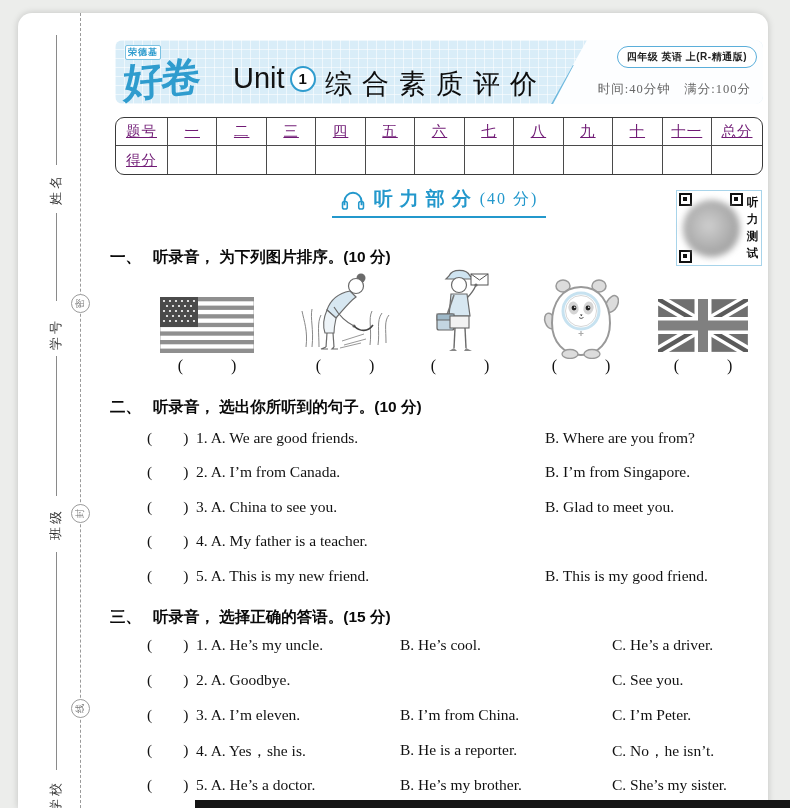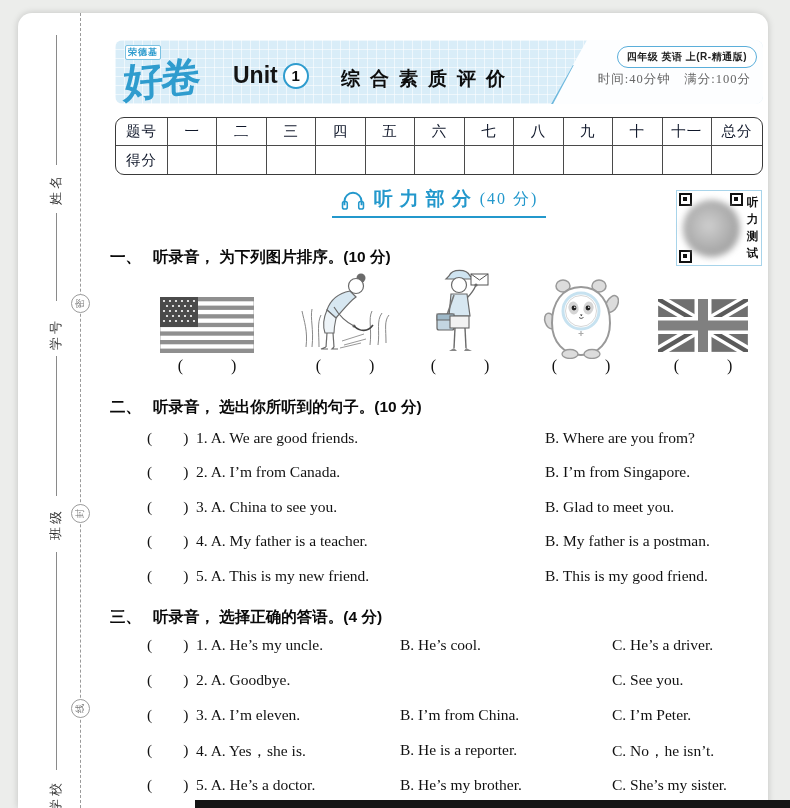--- a/index.html
+++ b/index.html
@@ -22,33 +22,33 @@
                            linear-gradient(90deg,rgba(255,255,255,.55) 1px,transparent 1px);
           background-size:9px 9px;}
   .banner-slant{position:absolute;right:0;top:0;width:212px;height:100%;background:#fdfeff;
                 clip-path:polygon(36px 0,100% 0,100% 100%,0 100%);}
   .slant-line{position:absolute;left:10px;bottom:-4px;width:2px;height:46px;background:#6fb9de;transform:rotate(28deg);}
   .badge{position:absolute;left:10px;top:5px;font-size:9px;color:#2f9cce;border:1px solid #7cc2e2;background:#fff;
          padding:0 2px;border-radius:2px;letter-spacing:1px;font-weight:bold;}
   .logo{position:absolute;left:8px;top:12px;font-size:40px;font-weight:bold;color:#2f9cce;
         transform:rotate(-6deg) skewX(-5deg);letter-spacing:-2px;}
   .unit-wrap{position:absolute;left:118px;top:22px;display:flex;align-items:center;}
-  .unit-word{font-size:23px;font-weight:bold;color:#141414;}
+  .unit-word{font-size:29px;font-weight:normal;color:#141414;}
   .unit-circle{display:inline-flex;align-items:center;justify-content:center;width:22px;height:22px;margin-left:5px;
                border:2px solid #2f9cce;border-radius:50%;background:#fff;font-size:15px;font-weight:bold;color:#111;}
-  .banner-title{position:absolute;left:226px;top:26px;font-size:19px;font-weight:bold;color:#0d0d0d;letter-spacing:10px;white-space:nowrap;}
+  .banner-title{position:absolute;left:210px;top:26px;font-size:27px;font-weight:normal;color:#0d0d0d;letter-spacing:10px;white-space:nowrap;}
   .edition-box{position:absolute;right:6px;top:6px;padding:3px 9px;border:1.5px solid #5aaeda;border-radius:11px;
                background:#fff;font-size:10px;font-weight:bold;color:#222;letter-spacing:.5px;white-space:nowrap;}
-  .time-info{position:absolute;right:12px;bottom:16px;font:12.5px "Liberation Serif",serif;color:#666;letter-spacing:1px;white-space:nowrap;text-align:center;}
+  .time-info{position:absolute;right:12px;bottom:6px;font:12.5px "Liberation Serif",serif;color:#666;letter-spacing:1px;white-space:nowrap;text-align:center;}
   
   .score-table{position:absolute;left:115px;top:117px;width:648px;height:58px;display:grid;
                grid-template-columns:52px repeat(11,1fr) 50px;grid-template-rows:1fr 1fr;
                border:1.5px solid #3a3a3a;border-radius:9px;overflow:hidden;background:#fff;box-sizing:border-box;}
   .score-table .cell{border-right:1px solid #4a4a4a;border-bottom:1px solid #4a4a4a;display:flex;align-items:center;
-                     justify-content:center;font:14.5px "Liberation Serif",serif;color:#0f172a;letter-spacing:1px;}
+                     justify-content:center;font:14.5px "Liberation Serif",serif;color:#701a75;letter-spacing:1px;text-decoration:underline;}
   .score-table .cell:nth-child(13n){border-right:none;}
   .score-table .cell:nth-child(n+14){border-bottom:none;}
   
   .listen-head{position:absolute;left:115px;top:186px;width:648px;text-align:center;}
   .lh-inner{display:inline-block;border-bottom:2px solid #2398cc;padding:0 8px 4px;white-space:nowrap;}
   .lh-title{font-size:19px;font-weight:bold;color:#2398cc;letter-spacing:7px;margin:0 2px 18px 8px;vertical-align:middle;}
   .lh-points{font:16px "Liberation Serif",serif;color:#2398cc;letter-spacing:2px;vertical-align:middle;}
   
   .qr{position:absolute;left:676px;top:190px;width:86px;height:76px;border:1px solid #a8d4ea;background:#fff;box-sizing:border-box;}
   .qr-area{position:absolute;left:2px;top:2px;width:64px;height:70px;}
@@ -319,30 +319,29 @@
     <span class="cb">B. I’m from Singapore.</span>
   </div>
   <div class="item-row" style="top:498px;">
     <span class="br">(  )</span>
     <span class="ca"><span>3.</span> <span>A. China to see you.</span></span>
     <span class="cb">B. Glad to meet you.</span>
   </div>
   <div class="item-row" style="top:532px;">
     <span class="br">(  )</span>
     <span class="ca"><span>4.</span> <span>A. My father is a teacher.</span></span>
-    <span class="cb">B. My father is a postman.</span>
   </div>
   <div class="item-row" style="top:567px;">
     <span class="br">(  )</span>
     <span class="ca"><span>5.</span> <span>A. This is my new friend.</span></span>
     <span class="cb">B. This is my good friend.</span>
   </div>
 
   <div class="sec-heading" style="left:110px;top:607px;">
-    <span>三、</span><span class="gap"></span><span>听录音， 选择正确的答语。(4 分)</span>
+    <span>三、</span><span class="gap"></span><span>听录音， 选择正确的答语。(15 分)</span>
   </div>
 
   <div class="item-row" style="top:636px;">
     <span class="br">(  )</span>
     <span class="ca"><span>1.</span> <span>A. He’s my uncle.</span></span>
     <span class="cb3">B. He’s cool.</span>
     <span class="cc3">C. He’s a driver.</span>
   </div>
   <div class="item-row" style="top:671px;">
     <span class="br">(  )</span>

